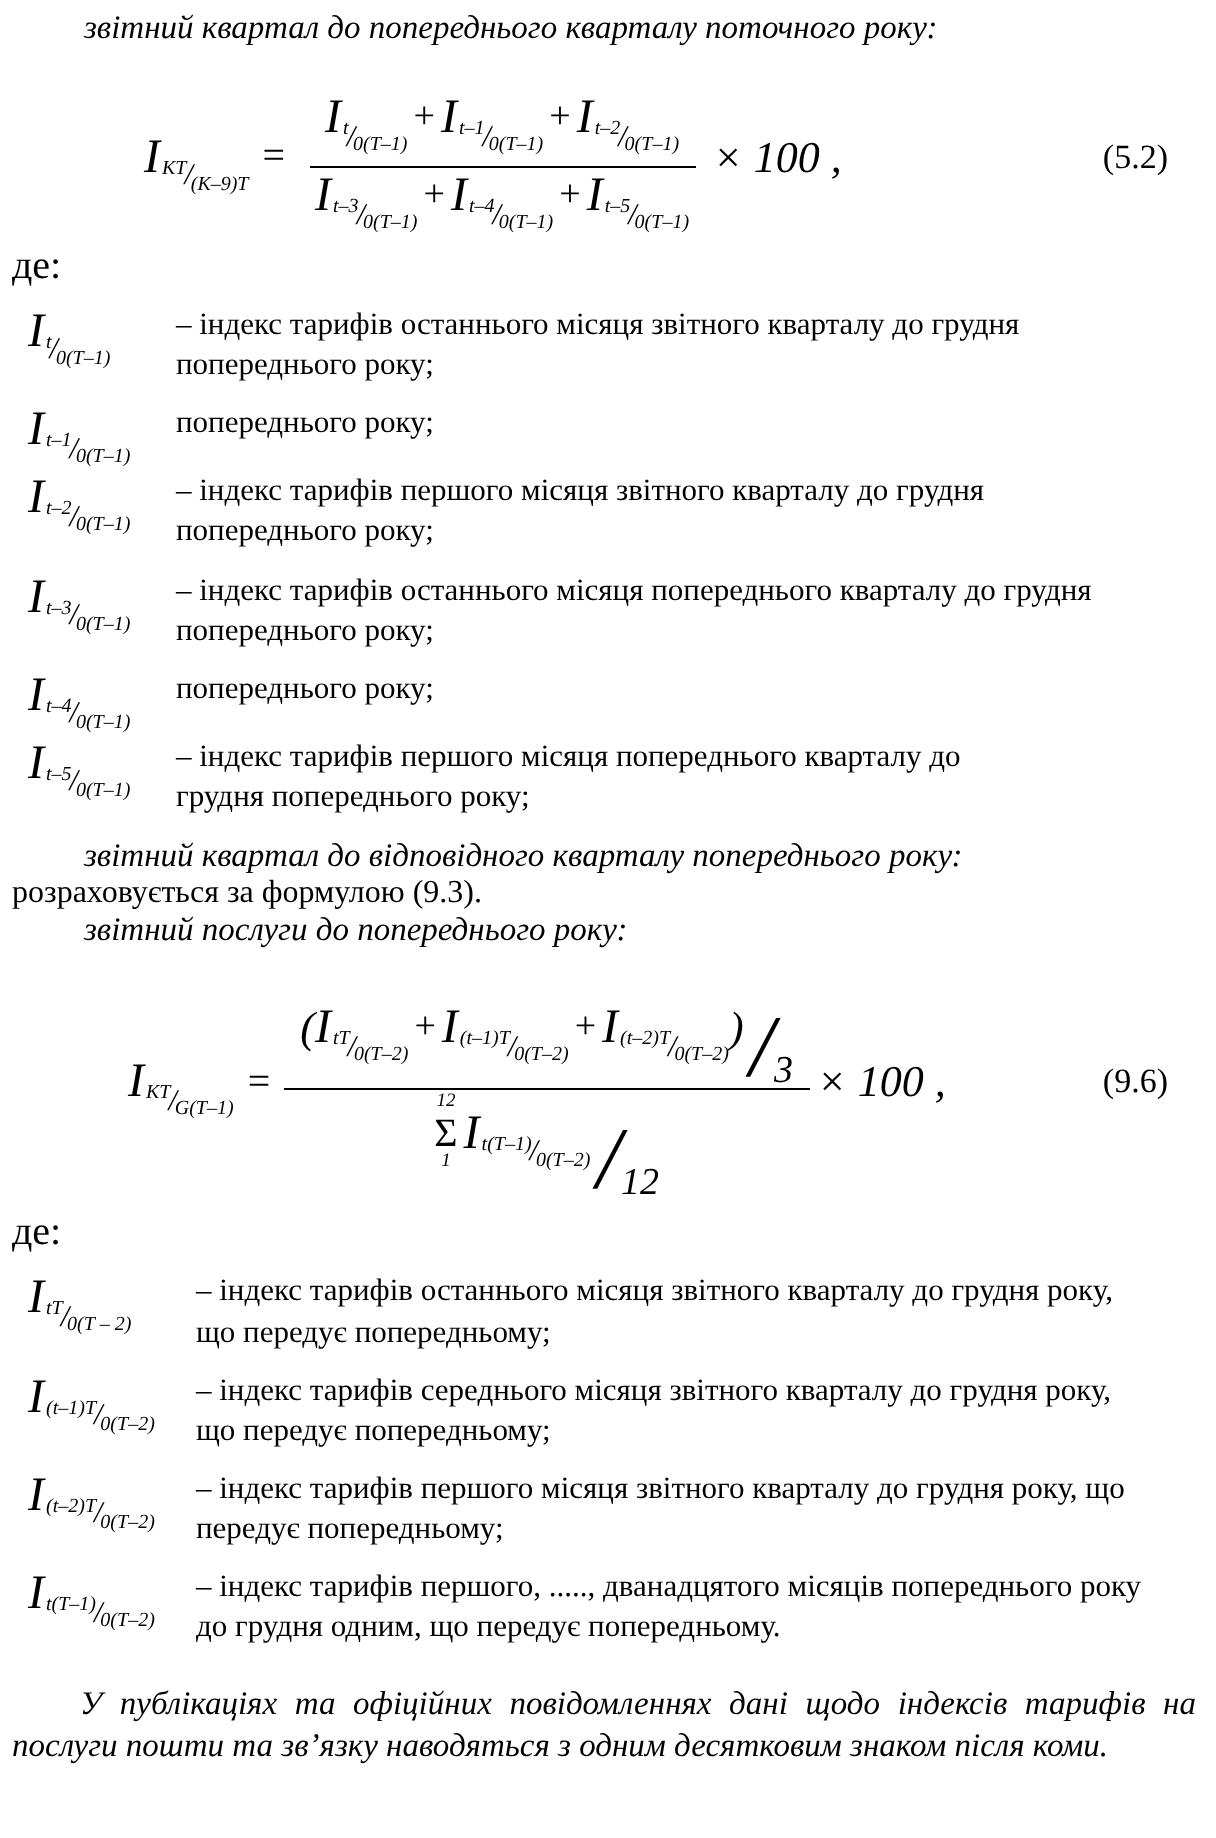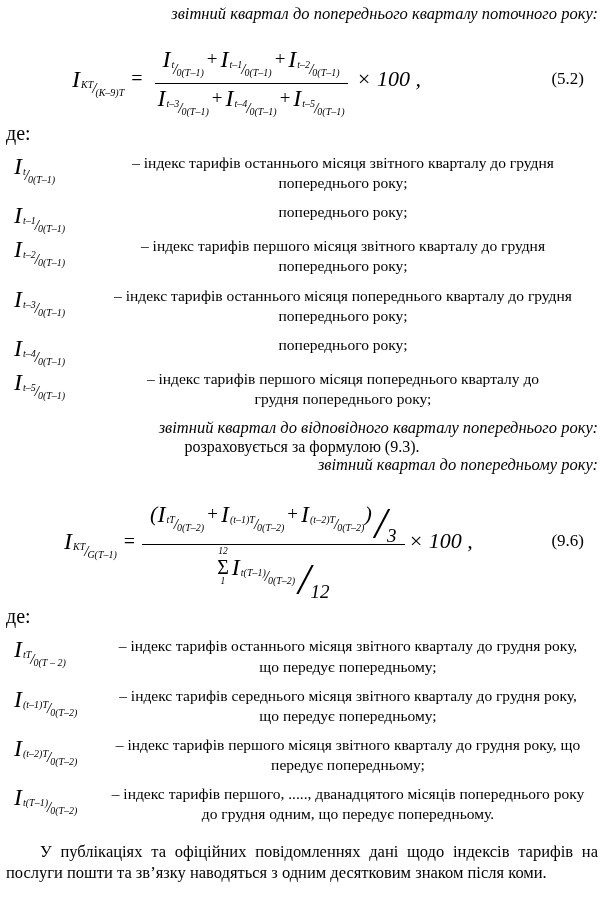--- a/index.html
+++ b/index.html
@@ -1,22 +1,22 @@
 <!DOCTYPE html>
 <html><head>
 <meta charset="utf-8">
 <style>
   html,body { margin:0; padding:0; background:#fff; }
   .page {
     width:608px; height:919px; box-sizing:border-box;
     padding:5px 10px 0 6px; overflow:hidden;
     font-family:"Liberation Serif", serif; color:#000; background:#fff;
   }
-  .italic-line { font-style:italic; font-size:16.5px; line-height:1.15; text-indent:36px; margin:0;text-align:right; }
-  .plain-line  { font-size:16px; line-height:1.15; margin:0;text-align:center; }
+  .italic-line { font-style:italic; font-size:16.5px; line-height:1.15; text-indent:36px; margin:0; }
+  .plain-line  { font-size:16px; line-height:1.15; margin:0; }
 
   
   .it { display:inline-flex; font-style:italic; white-space:nowrap; }
   .it-base { font-size:24px; line-height:1; }
   .it-sub { display:inline-flex; align-items:center; font-size:10px; position:relative; top:10px; margin-left:1px; line-height:1; }
   .su { position:relative; top:-4px; }
   .sl { font-size:15px; margin:0 -1px; }
   .sd { position:relative; top:4px; }
 
   
@@ -45,25 +45,25 @@
   
   .sigma { display:inline-flex; flex-direction:column; align-items:center; line-height:1; margin-right:3px; }
   .sg-lim { font-size:9.5px; font-style:italic; }
   .sg-sym { font-size:20px; }
 
   
   .where-label { font-size:20px; margin:4px 0 0 0; }
   .def { display:flex; align-items:flex-start; margin:8px 0 9px 0; }
   .def-sym { flex:0 0 82px; padding-left:8px; padding-top:1px; box-sizing:border-box; }
   .def-sym2 { flex:0 0 92px; }
-  .def-body { flex:1; font-size:15.5px; line-height:1.3;text-align:center; }
+  .def-body { flex:1; font-size:15.5px; line-height:1.3; }
   .def-line { display:block; }
 
   .mid-block { margin-top:10px; }
-  .closing { margin-top:16px; font-size:16.5px; line-height:1.32; text-align:justify; text-indent:34px; }
+  .closing { margin-top:16px; font-size:16.5px; line-height:1.32; text-align:justify; text-indent:34px;font-style:italic; }
 </style>
 </head>
 <body>
 
 <div class="page">
 
   <p class="italic-line">звітний квартал до попереднього кварталу поточного року:</p>
 
   <div class="f-row f95">
     <span class="it">
@@ -219,21 +219,21 @@
       <span class="def-body">
           <span class="def-line">– індекс тарифів першого місяця попереднього кварталу до</span>
           <span class="def-line">грудня попереднього року;</span>
         </span>
     </div>
   </div>
 
   <div class="mid-block">
     <p class="italic-line">звітний квартал до відповідного кварталу попереднього року:</p>
     <p class="plain-line">розраховується за формулою (9.3).</p>
-    <p class="italic-line">звітний квартал до попередньому року:</p>
+    <p class="italic-line">звітний послуги до попереднього року:</p>
   </div>
 
   <div class="f-row f96">
     <span class="it">
       <span class="it-base">I</span>
       <span class="it-sub">
           <span class="su">КТ</span>
           <span class="sl">/</span>
           <span class="sd">G(Т–1)</span>
         </span>

